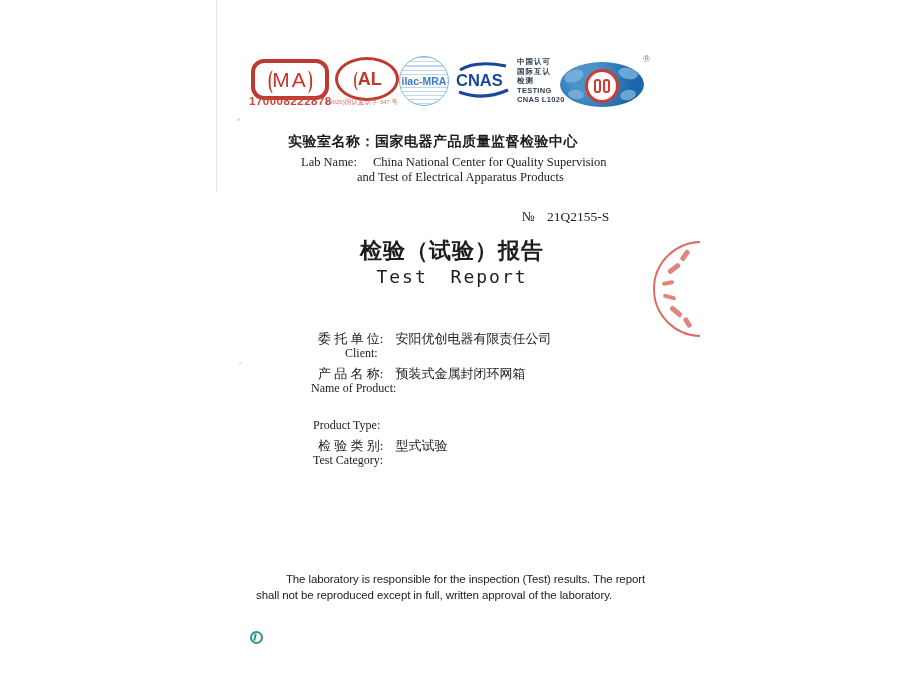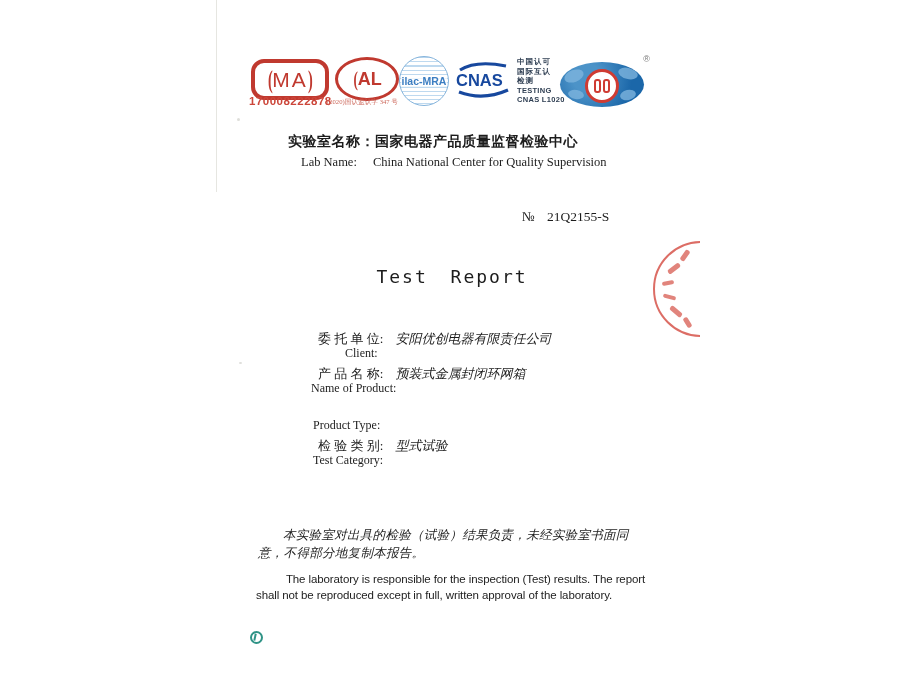--- a/index.html
+++ b/index.html
@@ -61,21 +61,21 @@
   .stamp-mark.m1{left:30px;top:17px;width:12px;height:5px;transform:rotate(-55deg);}
   .stamp-mark.m2{left:18px;top:30px;width:14px;height:5px;transform:rotate(-38deg);}
   .stamp-mark.m3{left:13px;top:45px;width:12px;height:4px;transform:rotate(-10deg);}
   .stamp-mark.m4{left:14px;top:59px;width:13px;height:4px;transform:rotate(15deg);}
   .stamp-mark.m5{left:20px;top:73px;width:14px;height:5px;transform:rotate(40deg);}
   .stamp-mark.m6{left:33px;top:84px;width:11px;height:5px;transform:rotate(58deg);}
 
   
   .zh-row{position:absolute;left:318px;font-size:13px;white-space:nowrap;}
   .zh-row .val{margin-left:12px;}
-  .kai{font-style:italic;}
+  .kai{}
   .zh-row.r0{top:330px;} .zh-row.r1{top:365px;} .zh-row.r2{top:399px;} .zh-row.r3{top:437px;}
   .zh-row.r2 .val{font-style:normal;font-size:14px;letter-spacing:.3px;}
   .en-label{position:absolute;font-size:12px;white-space:nowrap;}
   .en-label.e0{left:345px;top:346px;} .en-label.e1{left:311px;top:381px;}
   .en-label.e2{left:313px;top:418px;} .en-label.e3{left:313px;top:453px;}
 
   
   .stmt-zh{position:absolute;left:258px;top:526px;width:382px;font-size:12.5px;line-height:1.45;text-indent:2em;letter-spacing:.3px;}
   .stmt-en{position:absolute;left:256px;top:571px;width:402px;font-family:"Liberation Sans",sans-serif;font-size:11.5px;line-height:1.4;text-indent:2.6em;letter-spacing:-.1px;color:#222;}
 
@@ -134,25 +134,27 @@
         <span class="bar"></span>
       </div>
     </div>
     <span class="registered">®</span>
   </div>
 
   <div class="lab-zh">实验室名称：国家电器产品质量监督检验中心</div>
   <div class="lab-en1">
     <span class="lab-label">Lab Name:</span><span>China National Center for Quality Supervision</span>
   </div>
+  <div class="lab-en2">and Test of Electrical Apparatus Products</div>
 
   <div class="report-no">
     <span class="prefix">№</span><span>21Q2155-S</span>
   </div>
 
+  <div class="title-zh">检验（试验）报告</div>
   <div class="title-en">Test Report</div>
 
   <div class="stamp-wrap">
     <div class="stamp-circle"></div>
     <div class="stamp-mark m1"></div>
     <div class="stamp-mark m2"></div>
     <div class="stamp-mark m3"></div>
     <div class="stamp-mark m4"></div>
     <div class="stamp-mark m5"></div>
     <div class="stamp-mark m6"></div>
@@ -168,20 +170,19 @@
   </div>
   <div class="en-label e1">Name of Product:</div>
 
   <div class="en-label e2">Product Type:</div>
 
   <div class="zh-row r3">
     <span>检 验 类 别:</span><span class="val kai">型式试验</span>
   </div>
   <div class="en-label e3">Test Category:</div>
 
-  <div class="stmt-zh kai">本实验室对出具的检验（试验）结果负责，未经实验室书面同意，不得部分地复制本报告。</div>
   <div class="stmt-en">The laboratory is responsible for the inspection (Test) results. The report shall not be reproduced except in full, written approval of the laboratory.</div>
 
   <div class="mini-seal">
     <div class="inner"></div>
   </div>
 
 </div>
 
 </body></html>

